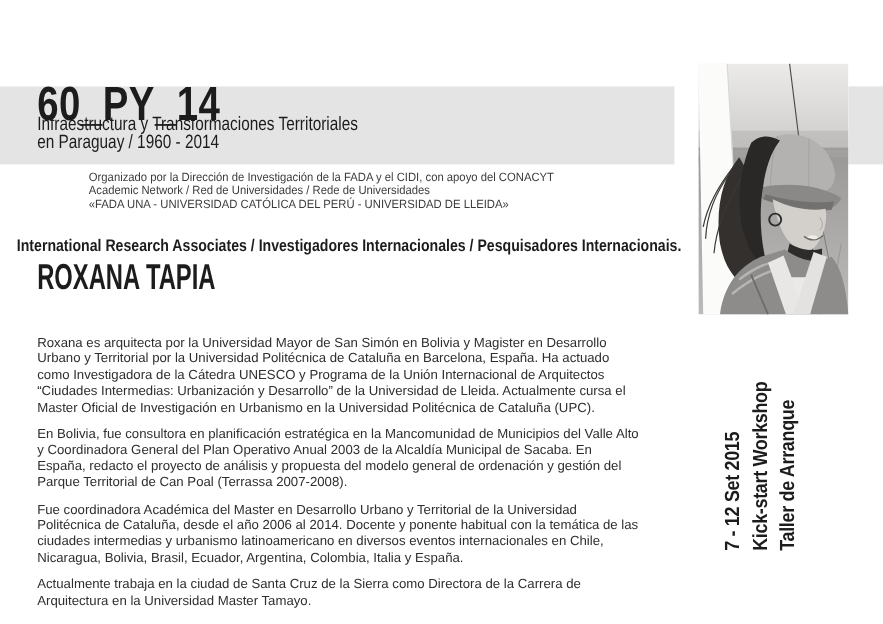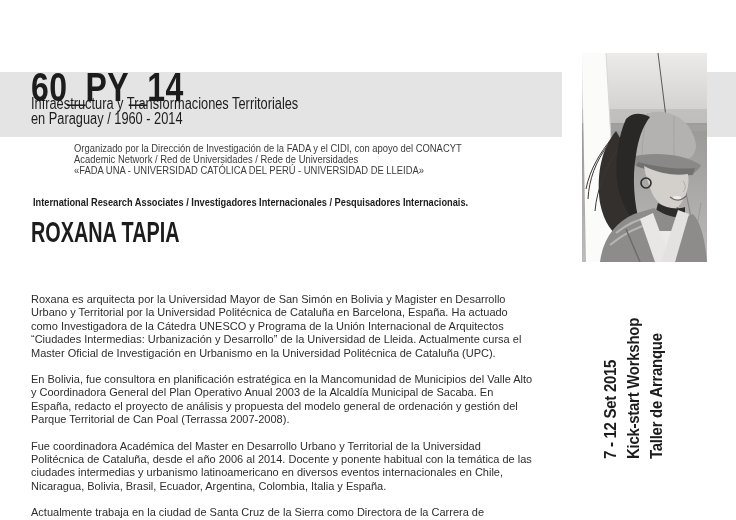--- a/index.html
+++ b/index.html
@@ -25,34 +25,34 @@
     position:absolute;left:31px;top:96px;
     font-size:16px;font-weight:normal;line-height:15px;
   }
   .organizer{
     position:absolute;left:45px;top:144px;
     font-size:10px;line-height:10.8px;color:#3c3c3c;margin-left:29px;
   }
   .organizer .condensed{transform:scaleX(0.94);}
 
   .category-line{
-    position:absolute;left:33px;top:196px;
-    font-size:11px;font-weight:bold;
+    position:absolute;left:14px;top:196px;
+    font-size:14px;font-weight:bold;
   }
   .person-name{
     position:absolute;left:31px;top:210px;
     font-size:30px;font-weight:bold;line-height:44px;letter-spacing:0px;
   }
   .person-name .condensed{transform:scaleX(0.66);}
 
   .bio{
     position:absolute;left:31px;top:280px;width:502px;
     font-size:11px;line-height:13.4px;color:#2e2e2e;
   }
-  .bio p{margin:13px 0 9px 0;}
+  .bio p{margin:0 0 9px 0;}
 
   .portrait{position:absolute;left:582px;top:53px;width:125px;height:209px;}
 
   .event-vertical{
     position:absolute;left:599px;top:459px;
     transform:rotate(-90deg) scaleX(0.88);
     transform-origin:0 0;
     font-size:17px;font-weight:bold;line-height:23px;
     letter-spacing:-0.3px;white-space:nowrap;color:#1c1c1c;
   }

